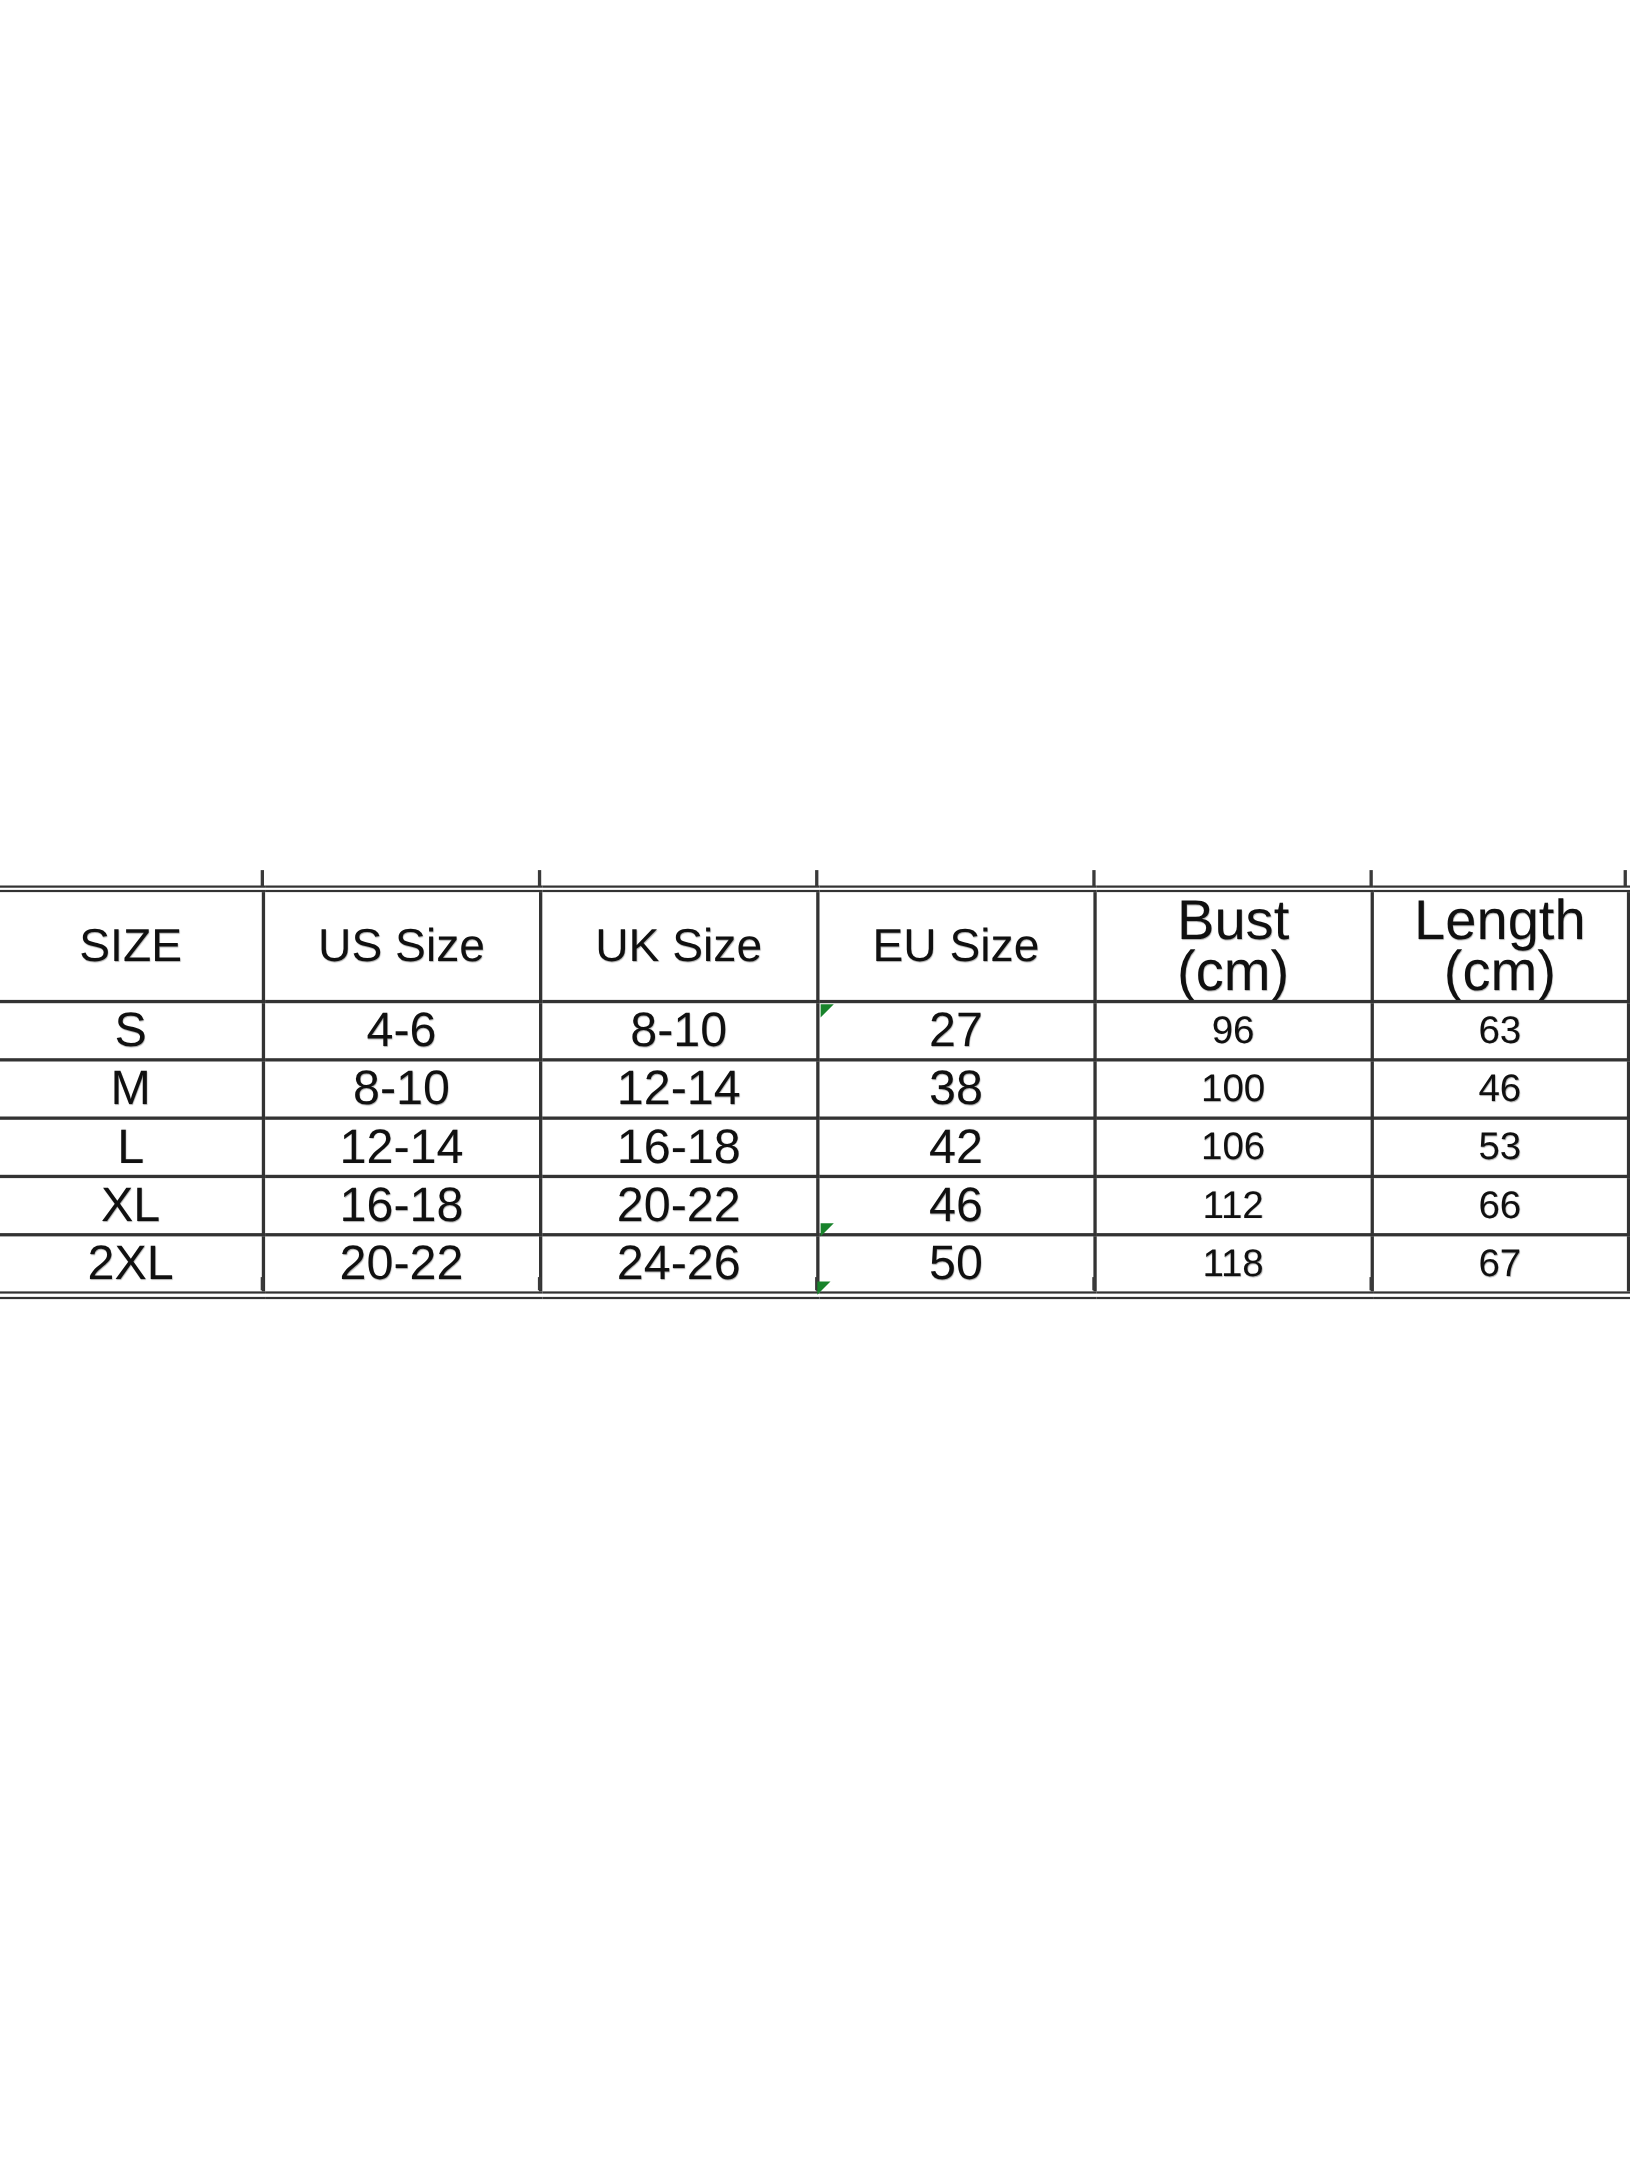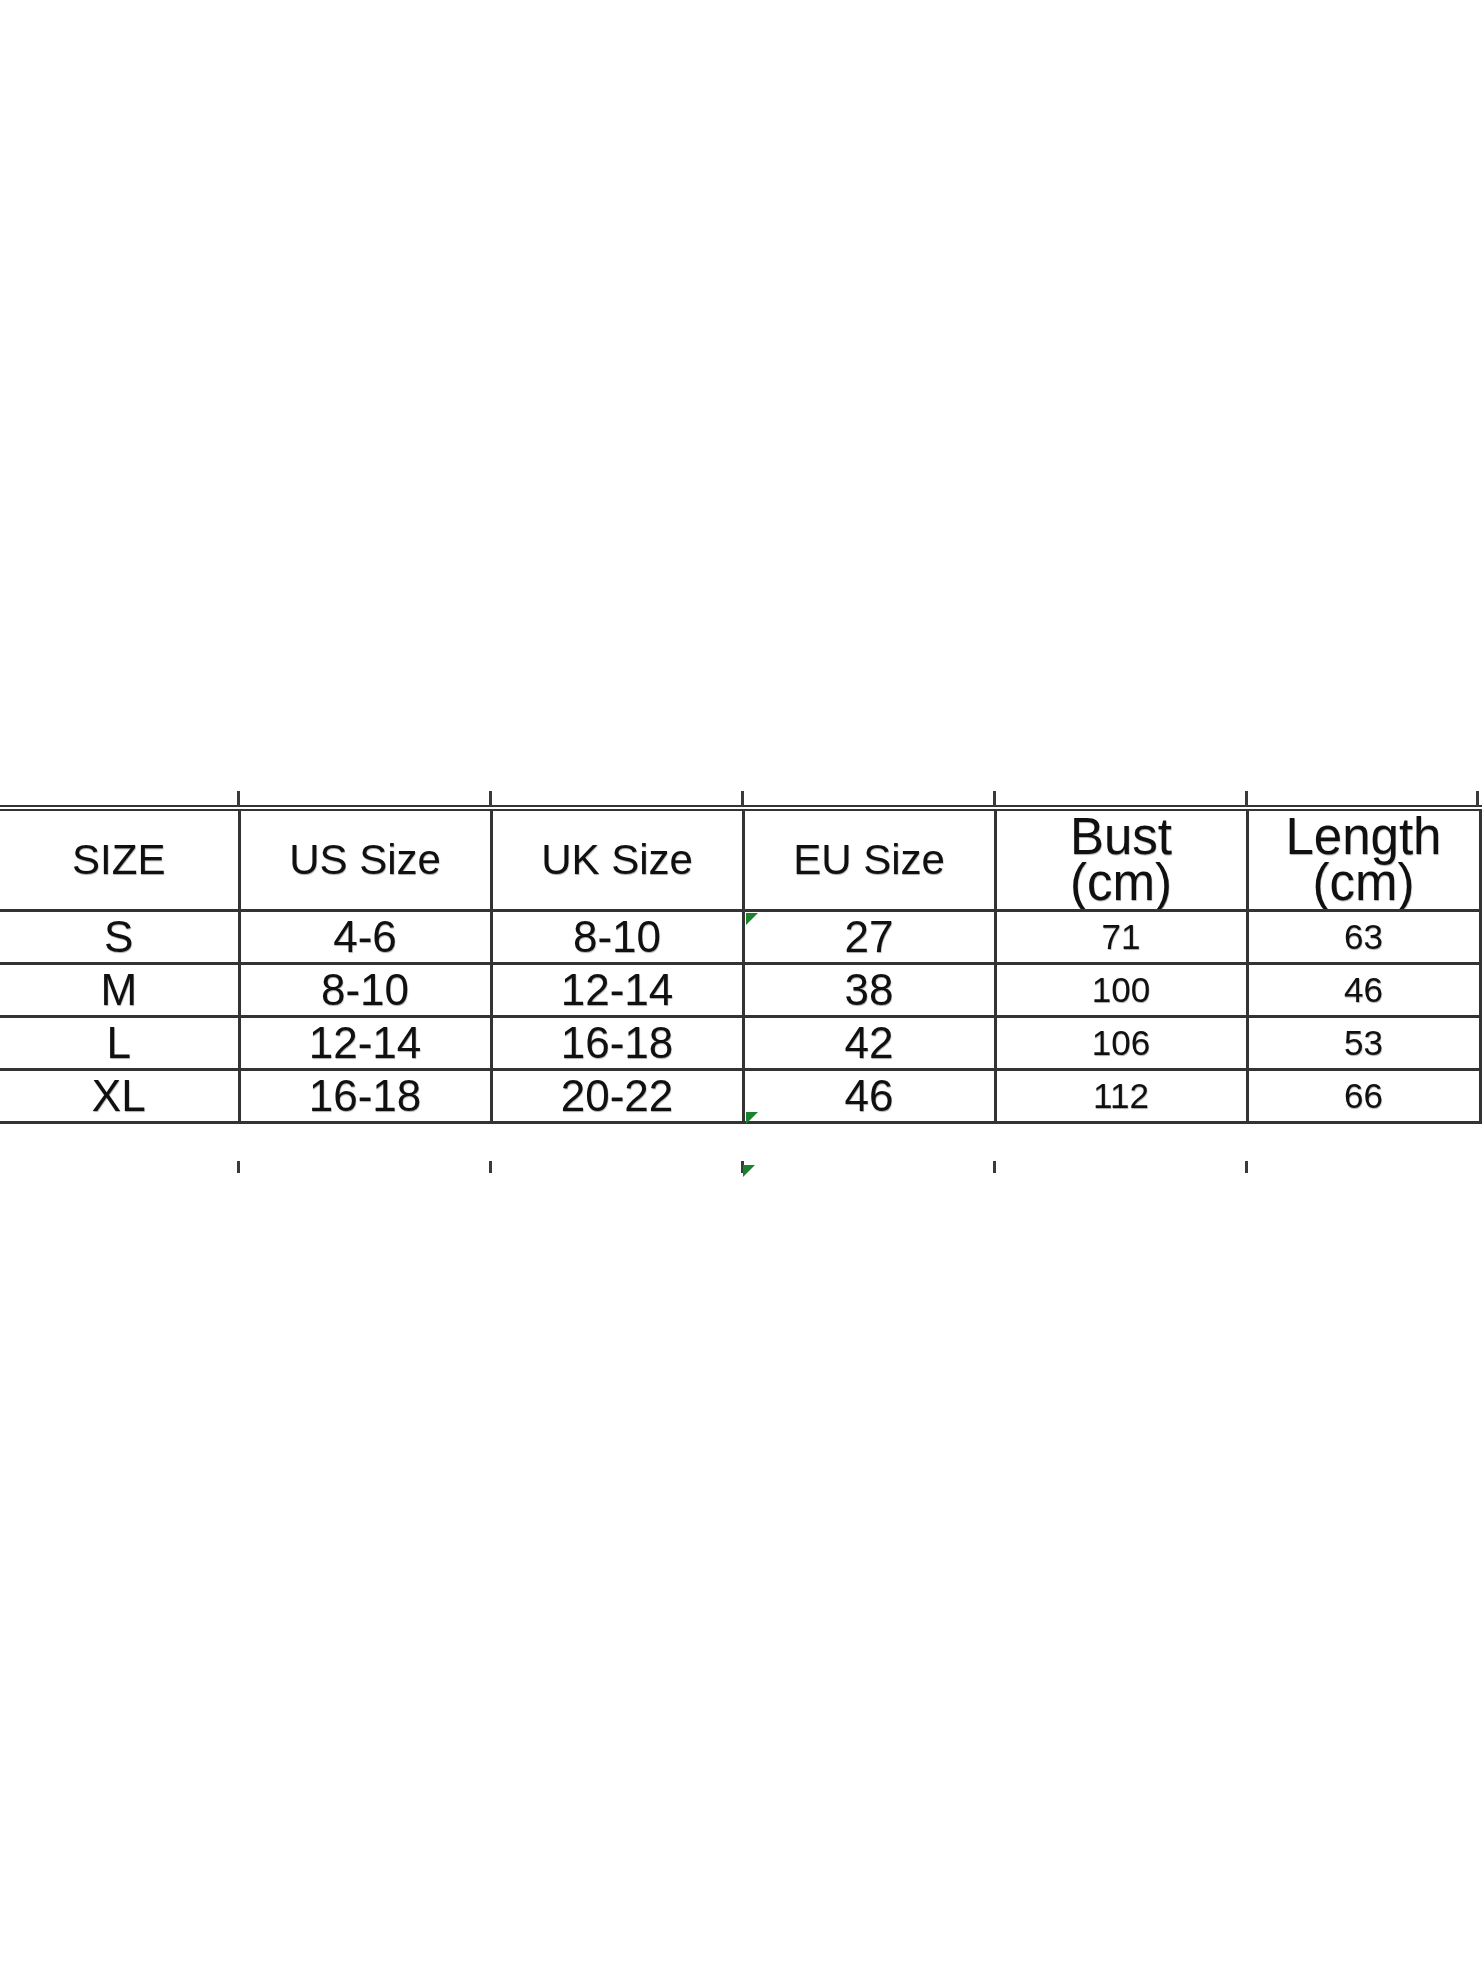--- a/index.html
+++ b/index.html
@@ -86,21 +86,21 @@
         <div class="hdr-sub">(cm)</div>
       </th>
     </tr>
   </thead>
   <tbody>
     <tr class="r0">
       <td>S</td>
       <td>4-6</td>
       <td>8-10</td>
       <td>27</td>
-      <td class="metric">71</td>
+      <td class="metric">96</td>
       <td class="metric">63</td>
     </tr>
     <tr class="r1">
       <td>M</td>
       <td>8-10</td>
       <td>12-14</td>
       <td>38</td>
       <td class="metric">100</td>
       <td class="metric">46</td>
     </tr>
@@ -113,20 +113,28 @@
       <td class="metric">53</td>
     </tr>
     <tr class="r3">
       <td>XL</td>
       <td>16-18</td>
       <td>20-22</td>
       <td>46</td>
       <td class="metric">112</td>
       <td class="metric">66</td>
     </tr>
+    <tr class="r4">
+      <td>2XL</td>
+      <td>20-22</td>
+      <td>24-26</td>
+      <td>50</td>
+      <td class="metric">118</td>
+      <td class="metric">67</td>
+    </tr>
   </tbody>
 </table>
 
 <div class="stub top" style="left:237px"></div>
 <div class="stub top" style="left:489px"></div>
 <div class="stub top" style="left:741px"></div>
 <div class="stub top" style="left:993px"></div>
 <div class="stub top" style="left:1245px"></div>
 <div class="stub top" style="left:1476px"></div>
 

